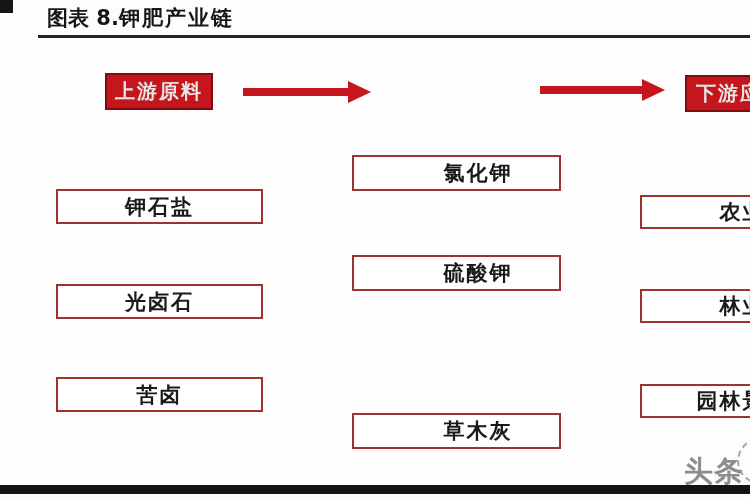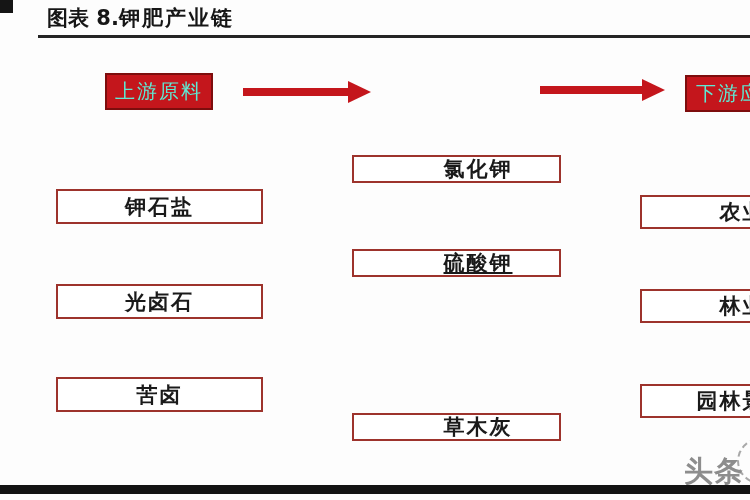--- a/index.html
+++ b/index.html
@@ -8,44 +8,44 @@
     overflow:hidden;font-family:"DejaVu Sans","Liberation Sans",sans-serif;
   }
   
   .bullet{position:absolute;left:0;top:9;width:13px;height:13px;background:#151515;}
   .title{position:absolute;left:47px;top:4px;font-size:21px;font-weight:bold;color:#161616;white-space:nowrap;}
   .title .gap{letter-spacing:2px;}
   .rule{position:absolute;left:38px;top:35px;width:712px;height:3px;background:#242424;}
   
   .stage{
     position:absolute;height:37px;background:#c4161c;border:2px solid #7d0d0d;
-    color:#5eead4;font-size:20px;font-weight:normal;letter-spacing:2px;
+    color:#e5e5e5;font-size:20px;font-weight:bold;letter-spacing:2px;
     display:flex;align-items:center;justify-content:center;box-sizing:border-box;
   }
   .stage-up{left:105px;top:73px;width:108px;}
   .stage-mid{left:406px;top:75px;width:107px;}
   .stage-down{left:685px;top:75px;width:110px;}
   
   .arrow-shaft{position:absolute;height:8px;background:#c4161c;}
   .arrow-head{position:absolute;width:0;height:0;border-top:11px solid transparent;border-bottom:11px solid transparent;border-left:23px solid #c4161c;}
   .a1s{left:243px;top:88px;width:105px;}
   .a1h{left:348px;top:81px;}
   .a2s{left:540px;top:86px;width:102px;}
   .a2h{left:642px;top:79px;}
   
   .item{
     position:absolute;background:#ffffff;border:2px solid #9d332c;
     color:#1a1a1a;font-size:21px;font-weight:bold;letter-spacing:2px;
     display:flex;align-items:center;justify-content:center;box-sizing:border-box;white-space:nowrap;
   }
   .col-up{left:56px;width:207px;height:35px;}
-  .col-mid{left:352px;width:209px;height:28px;padding-left:43px;}
+  .col-mid{left:352px;width:209px;height:36px;padding-left:43px;}
   .col-down{left:640px;width:205px;height:34px;}
   .up1{top:189px;} .up2{top:284px;} .up3{top:377px;font-family:Liberation Mono, monospace;}
-  .mid1{top:155px;} .mid2{top:249px;text-decoration:underline;} .mid3{top:338px;} .mid4{top:413px;}
+  .mid1{top:155px;} .mid2{top:255px;} .mid3{top:338px;} .mid4{top:413px;}
   .down1{top:195px;} .down2{top:289px;} .down3{top:384px;}
   
   .watermark{position:absolute;left:684px;top:452px;color:#8d8d8d;font-size:29px;font-weight:bold;letter-spacing:1px;}
   .wm-logo{position:absolute;left:737px;top:438px;width:42px;height:42px;border:2px dashed #a8a8a8;border-radius:50%;}
   .footer-bar{position:absolute;left:0;top:485px;width:750px;height:9px;background:#131313;}
 </style>
 </head>
 <body>
 
 <div id="canvas">

